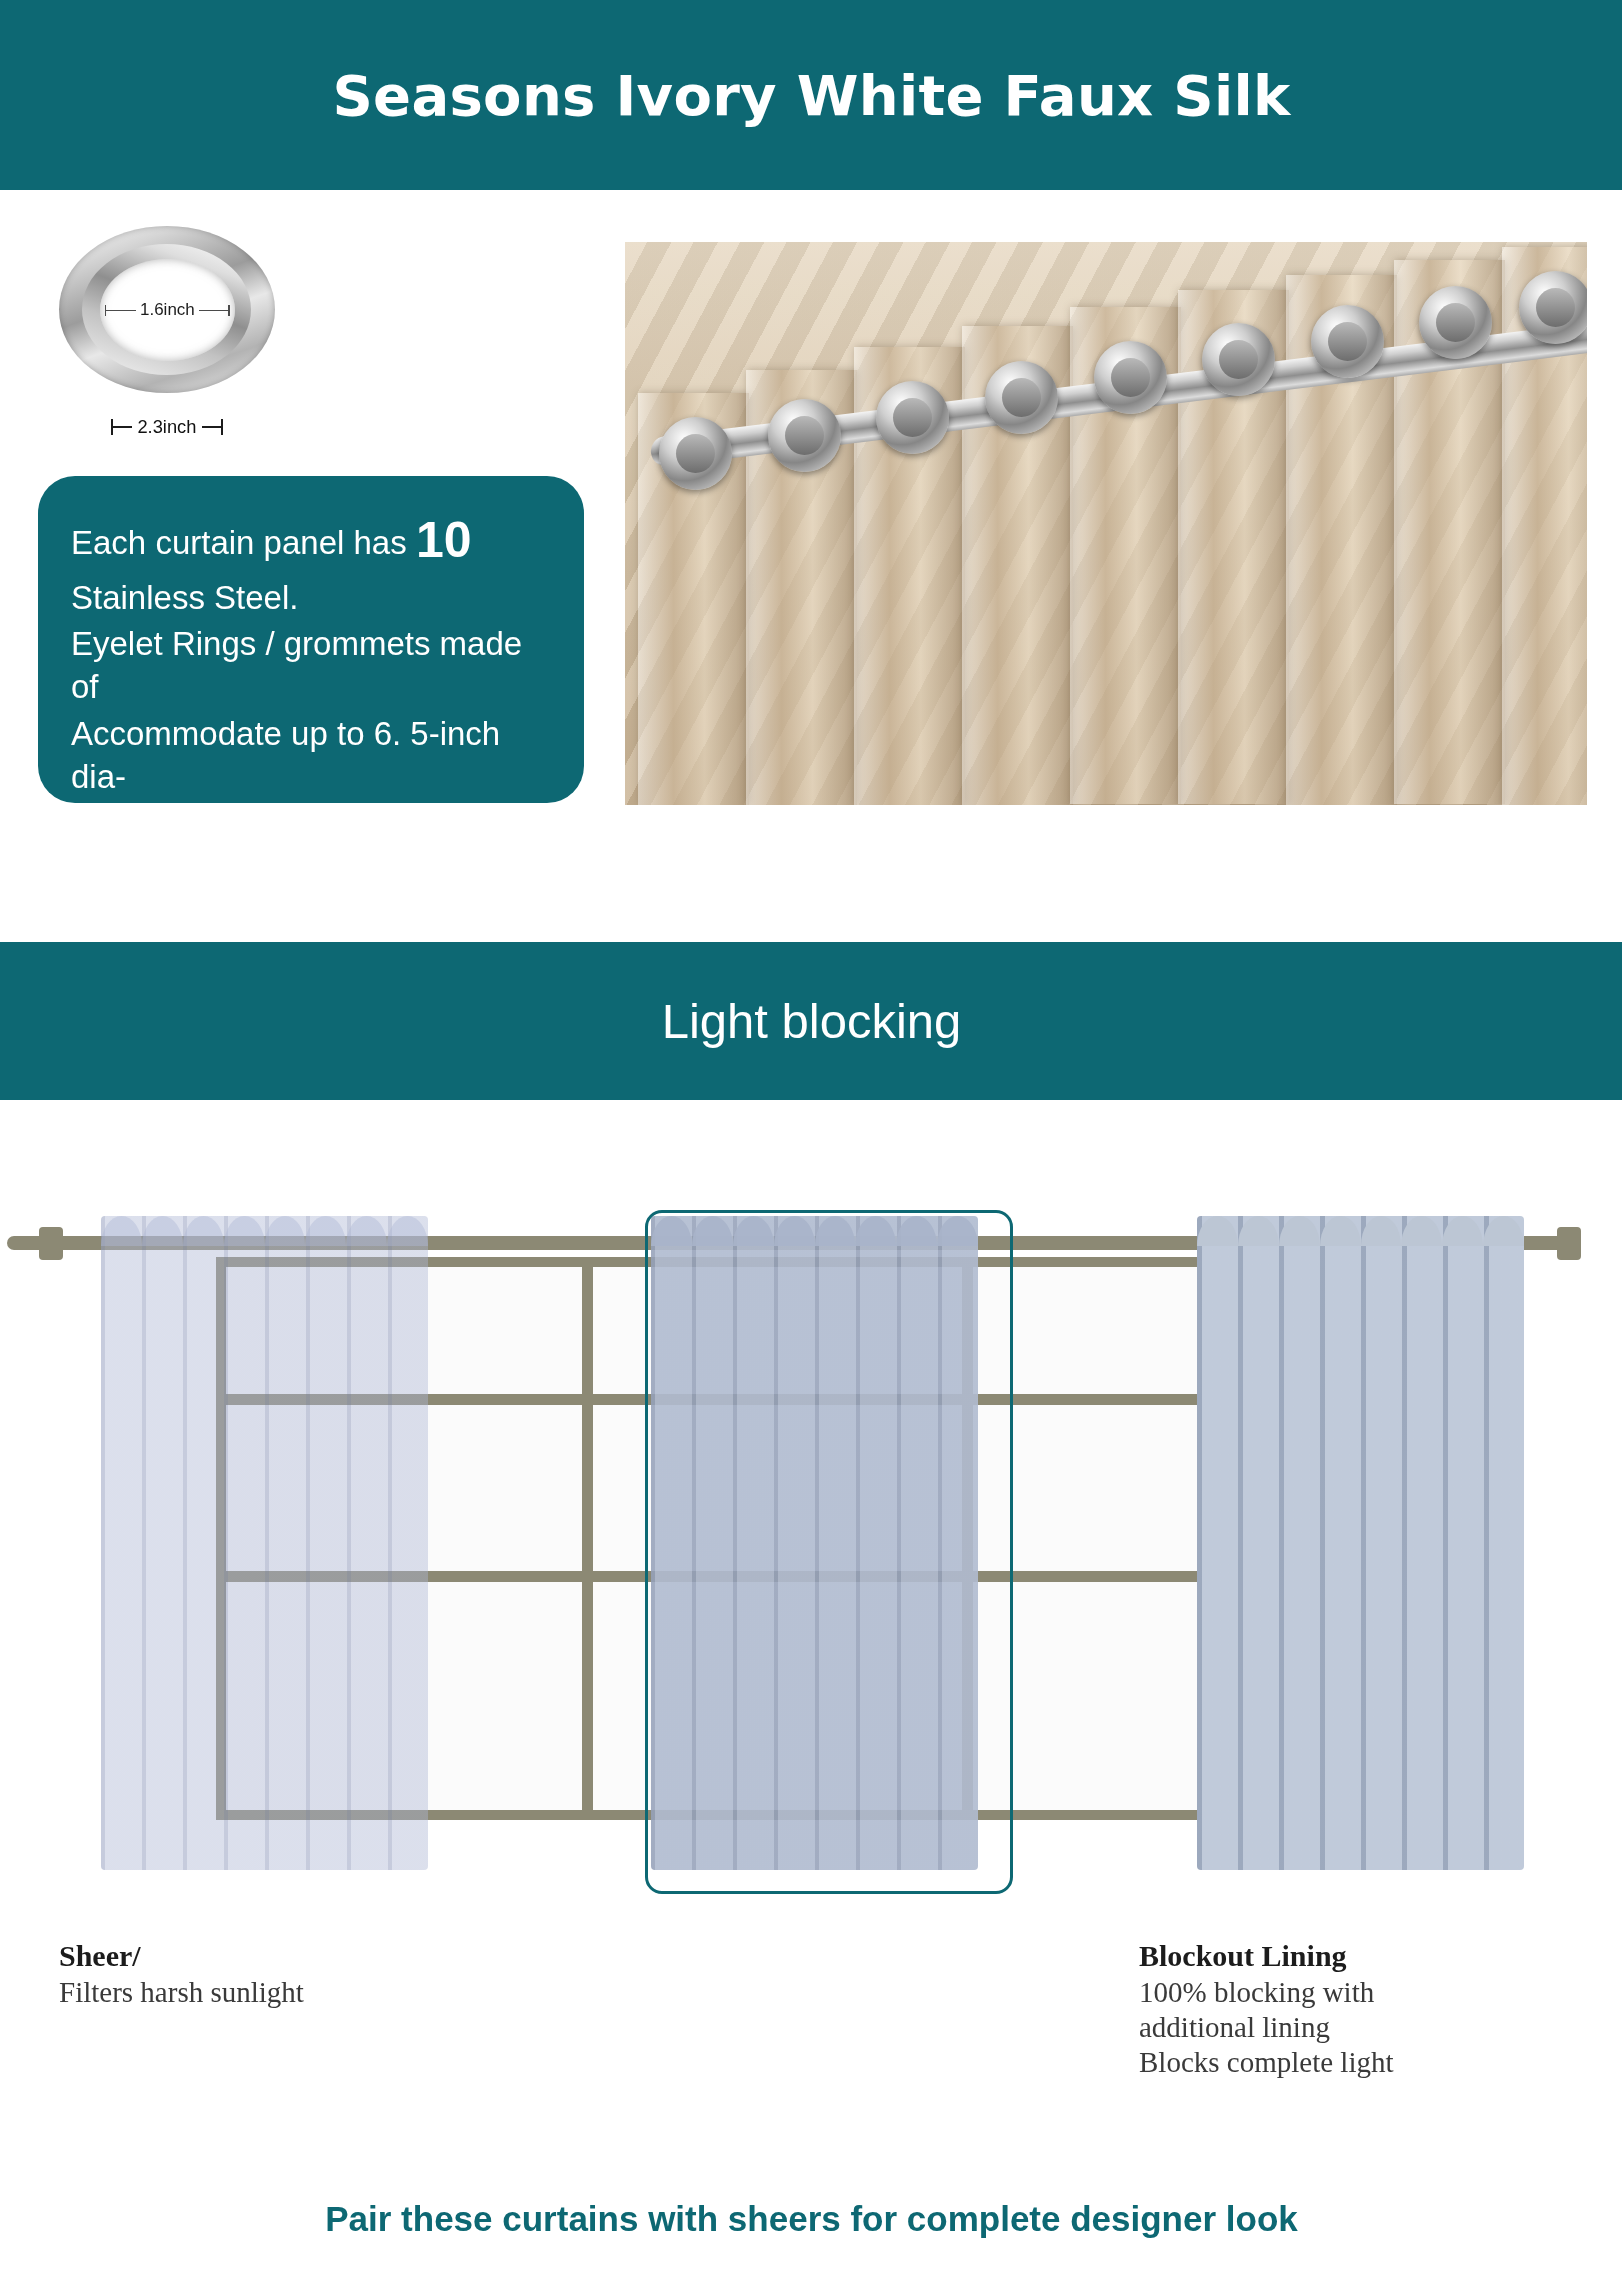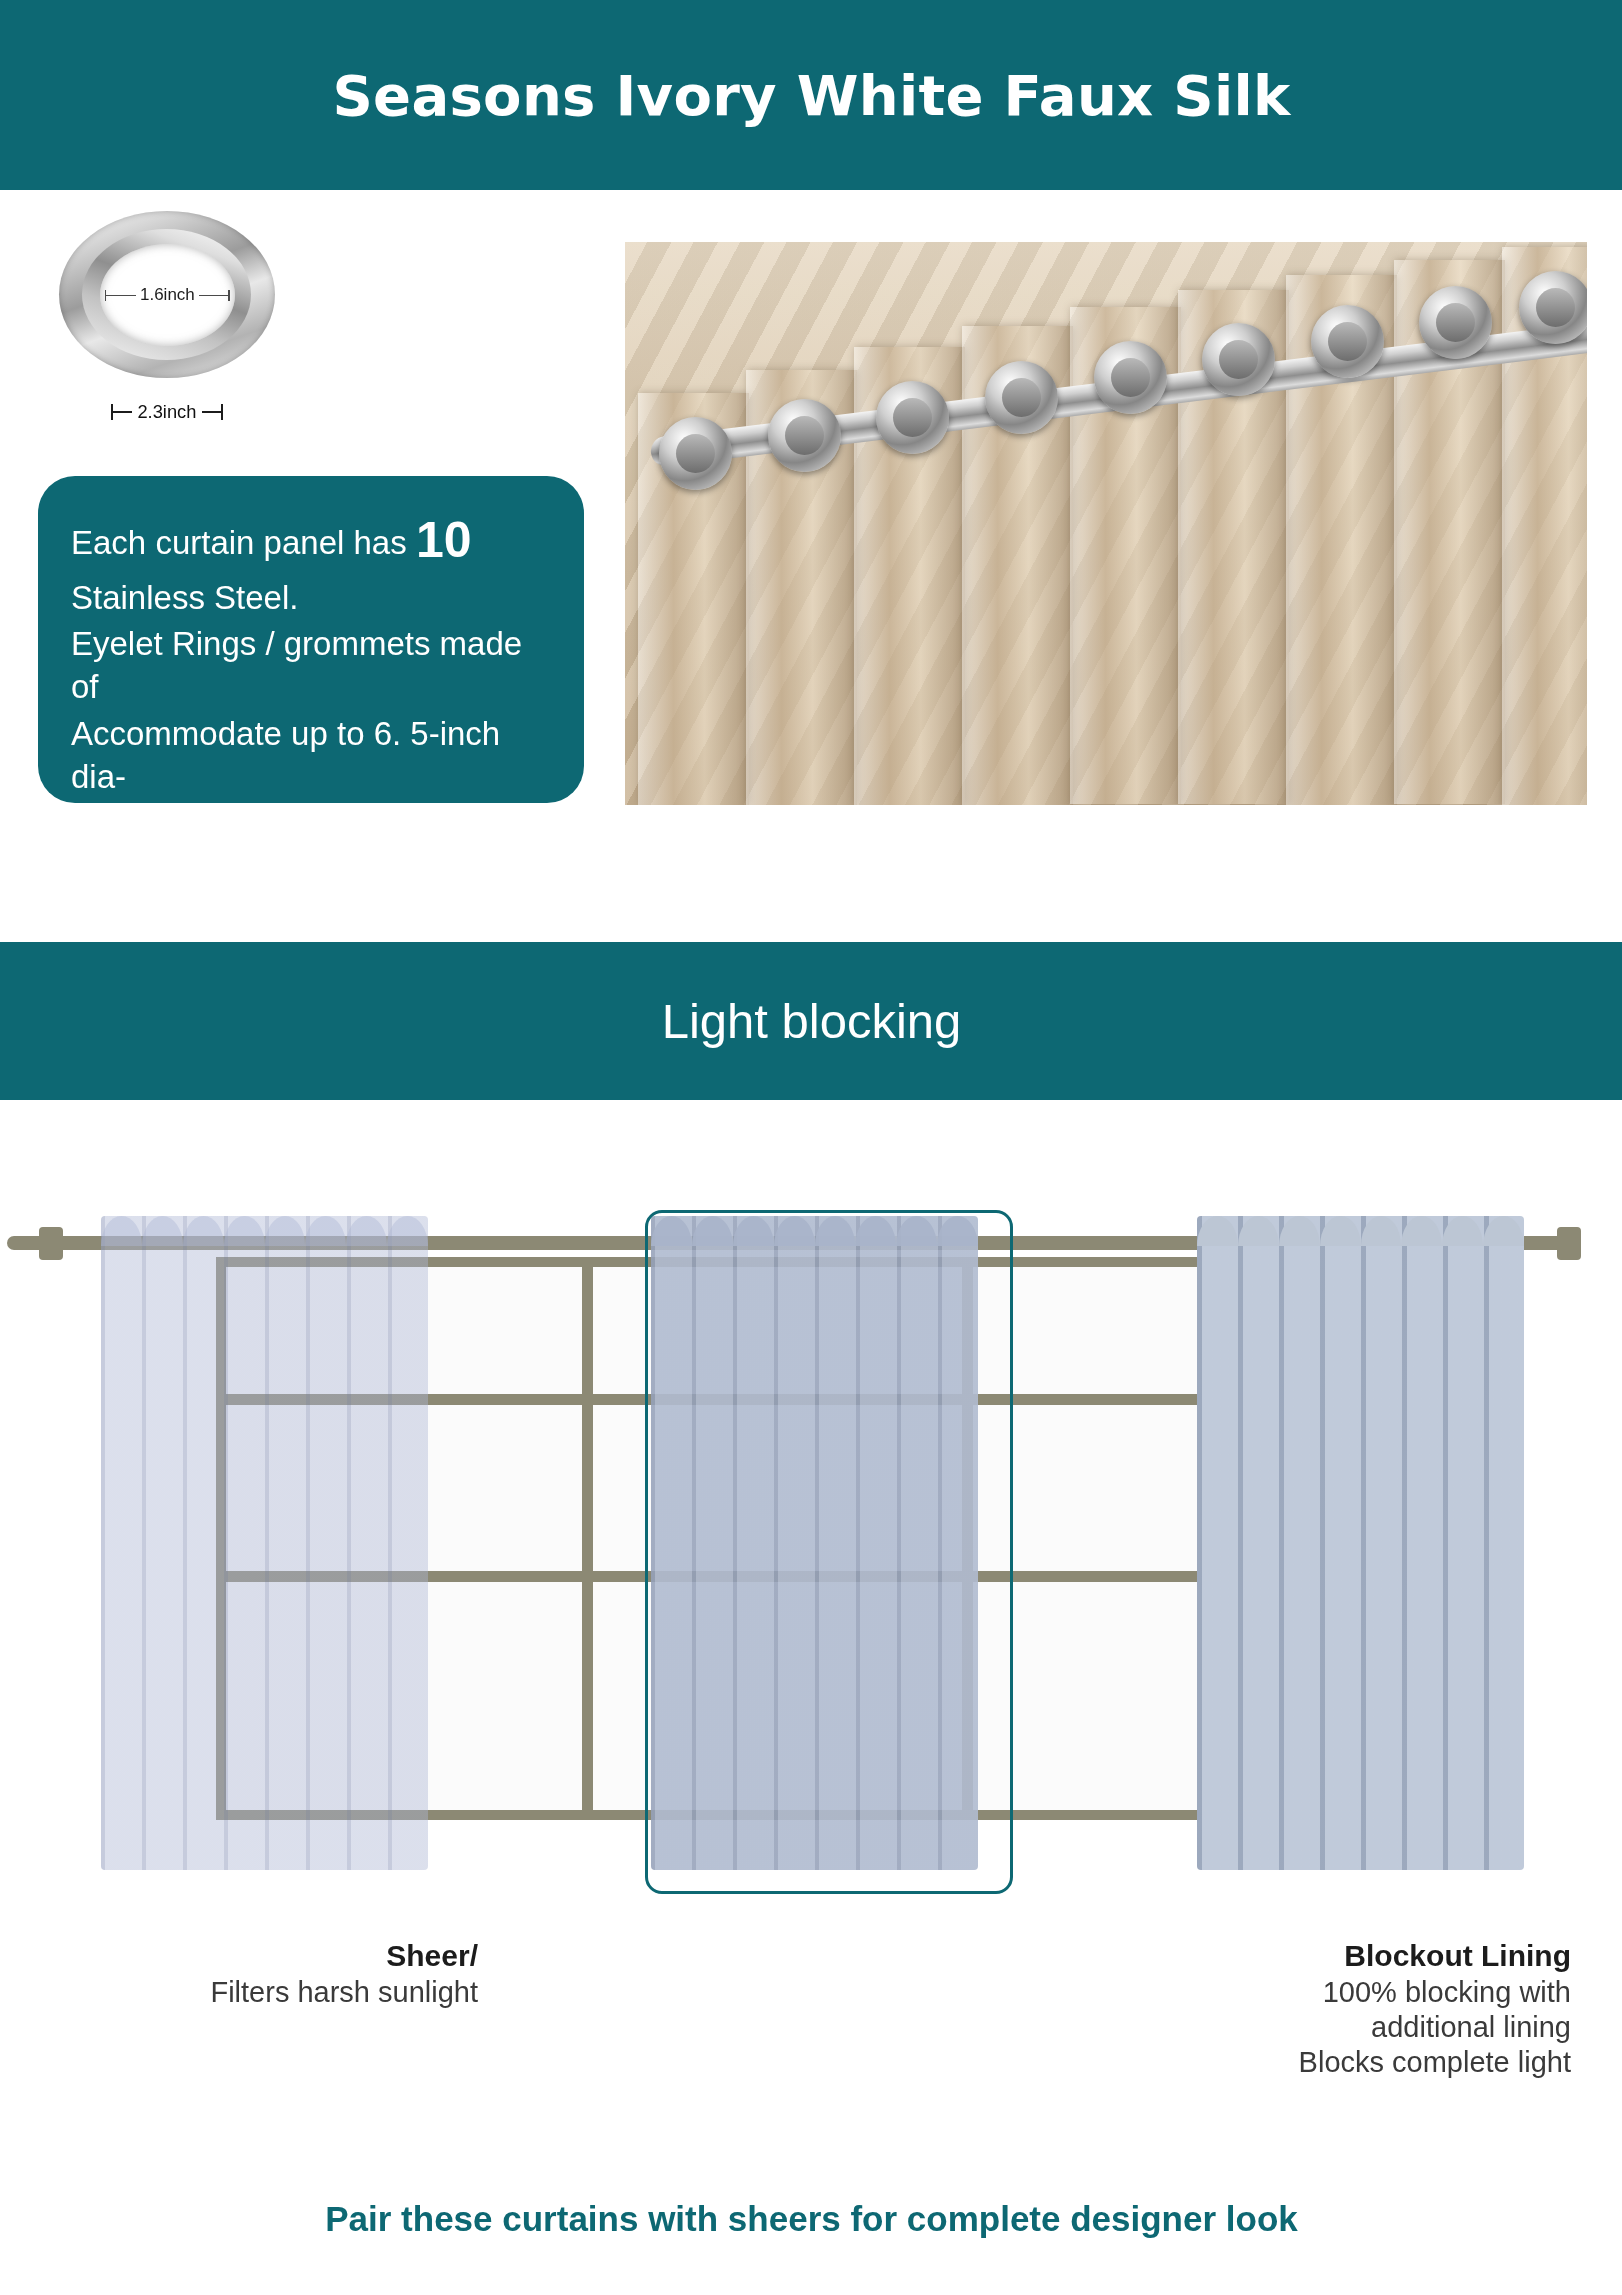--- a/index.html
+++ b/index.html
@@ -33,21 +33,21 @@
     font-weight: bold;
     letter-spacing: 0.3px;
     text-align: center;
     font-family: "DejaVu Sans", sans-serif;
   }
 
   
   .grommet-wrap {
     position: absolute;
     left: 51px;
-    top: 211px;
+    top: 226px;
     width: 216px;
     height: 222px;
   }
   .grommet-ring {
     position: absolute;
     left: 7.9px;
     top: 0;
     width: 216px;
     height: 170px;
   }
@@ -343,22 +343,22 @@
   
   .captions {
     position: absolute;
     left: 0;
     top: 1917px;
     width: 1623px;
     height: 236px;
   }
   .cap {
     position: absolute;
-    text-align: right;
-    font-family: Liberation Sans, sans-serif;
+    text-align: left;
+    font-family: Liberation Serif, serif;
     color: #2c2c2c;
   }
   .cap .t {
     font-size: 30px;
     font-weight: bold;
     line-height: 1.22;
     color: #1c1c1c;
   }
   .cap .s {
     font-size: 29px;

